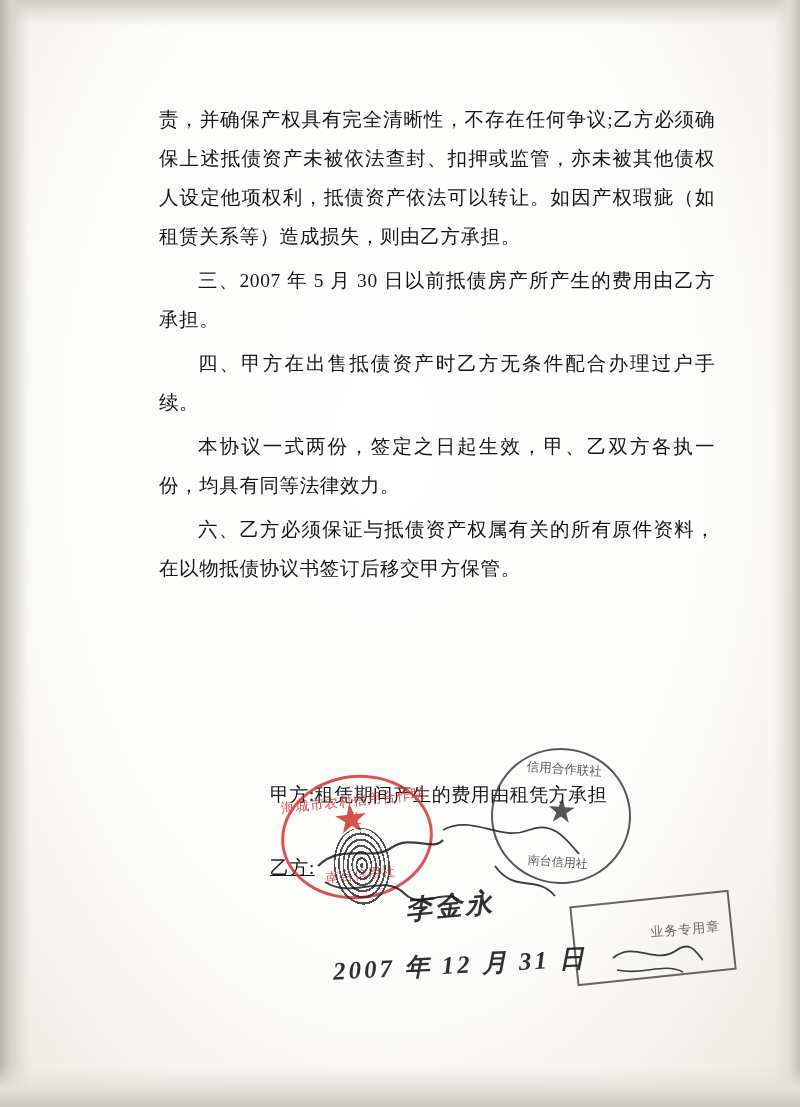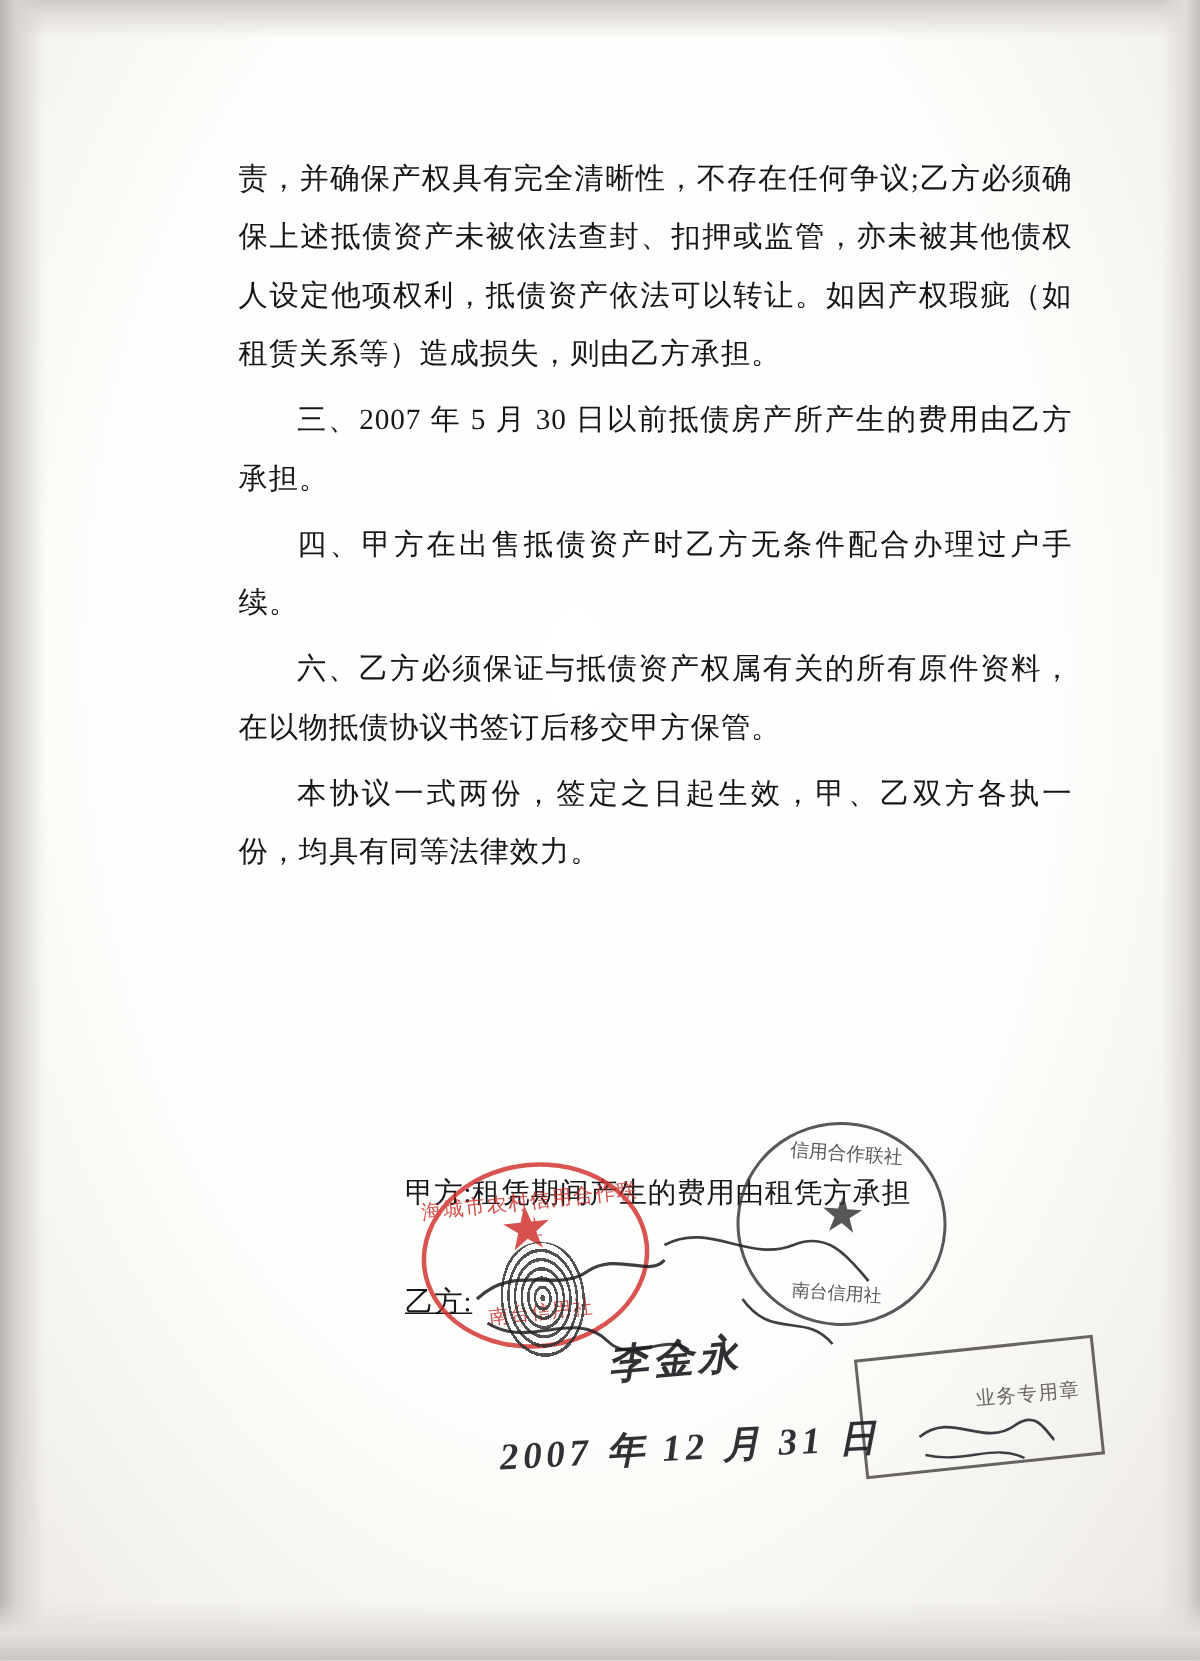--- a/index.html
+++ b/index.html
@@ -236,22 +236,22 @@
 
   <div class="edge edge-top"></div>
   <div class="edge edge-left"></div>
   <div class="edge edge-right"></div>
   <div class="edge edge-bottom"></div>
 
   <div id="doc-body">
     <p class="para">责，并确保产权具有完全清晰性，不存在任何争议;乙方必须确保上述抵债资产未被依法查封、扣押或监管，亦未被其他债权人设定他项权利，抵债资产依法可以转让。如因产权瑕疵（如租赁关系等）造成损失，则由乙方承担。</p>
     <p class="para indent">三、2007 年 5 月 30 日以前抵债房产所产生的费用由乙方承担。</p>
     <p class="para indent">四、甲方在出售抵债资产时乙方无条件配合办理过户手续。</p>
+    <p class="para indent">本协议一式两份，签定之日起生效，甲、乙双方各执一份，均具有同等法律效力。</p>
     <p class="para indent">六、乙方必须保证与抵债资产权属有关的所有原件资料，在以物抵债协议书签订后移交甲方保管。</p>
-    <p class="para indent">本协议一式两份，签定之日起生效，甲、乙双方各执一份，均具有同等法律效力。</p>
   </div>
 
   <div id="sign-block">
 
     <div class="sign-line" id="party-a-line">
       <span>甲方:</span><span>租凭期间产生的费用由租凭方承担</span>
     </div>
 
     <div class="sign-line" id="party-b-line">
       <span>乙方:</span>

